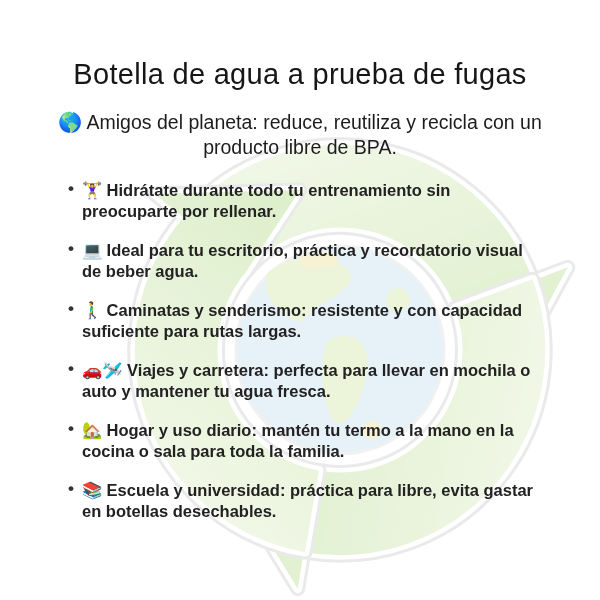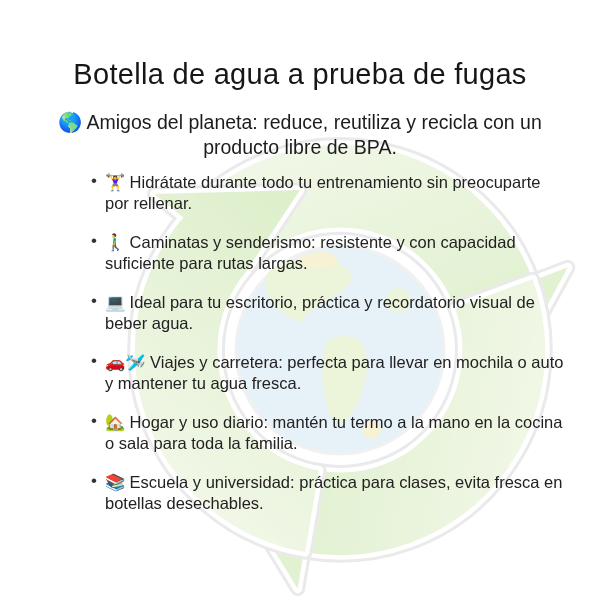--- a/index.html
+++ b/index.html
@@ -16,24 +16,24 @@
     z-index:0; pointer-events:none;
   }
   .card { position:relative; z-index:1; padding-top:56px; }
   .title {
     font-size:29px; font-weight:500; letter-spacing:.3px;
     color:#161616; text-align:center; margin:0 0 18px 0;
     line-height:36px;
   }
   .subtitle {
     font-size:19.5px; line-height:25px; text-align:center;
-    max-width:500px; margin:0 auto 12px auto; color:#1c1c1c;
+    max-width:500px; margin:0 auto 20px auto; color:#1c1c1c;
   }
   ul.benefits {
-    list-style:none; margin:0 0 0 105px; padding:0; width:462px;
+    list-style:none; margin:0 0 0 82px; padding:0; width:462px;font-weight:bold;
   }
   ul.benefits li {
     position:relative; font-size:16.5px; line-height:20.5px;
     margin-bottom:19px; color:#222222;
   }
   ul.benefits li::before {
     content:"\2022"; position:absolute; left:-14px; top:-1px;
     font-size:17px; color:#333333;
   }
   .emoji { margin-right:4px; }
@@ -76,19 +76,19 @@
   </g>
 </svg>
 
 <main class="card">
   <h1 class="title">Botella de agua a prueba de fugas</h1>
 
   <p class="subtitle"><span class="emoji">🌎</span><span>Amigos del planeta: reduce, reutiliza y recicla con un producto libre de BPA.</span></p>
 
   <ul class="benefits">
     <li><span class="emoji">🏋️‍♀️</span><span>Hidrátate durante todo tu entrenamiento sin preocuparte por rellenar.</span></li>
+    <li><span class="emoji">💻</span><span>Ideal para tu escritorio, práctica y recordatorio visual de beber agua.</span></li>
     <li><span class="emoji">🚶‍♂️</span><span>Caminatas y senderismo: resistente y con capacidad suficiente para rutas largas.</span></li>
-    <li><span class="emoji">💻</span><span>Ideal para tu escritorio, práctica y recordatorio visual de beber agua.</span></li>
     <li><span class="emoji">🚗🛩️</span><span>Viajes y carretera: perfecta para llevar en mochila o auto y mantener tu agua fresca.</span></li>
     <li><span class="emoji">🏡</span><span>Hogar y uso diario: mantén tu termo a la mano en la cocina o sala para toda la familia.</span></li>
-    <li><span class="emoji">📚</span><span>Escuela y universidad: práctica para clases, evita fresca en botellas desechables.</span></li>
+    <li><span class="emoji">📚</span><span>Escuela y universidad: práctica para libre, evita gastar en botellas desechables.</span></li>
   </ul>
 </main>
 
 </body></html>

